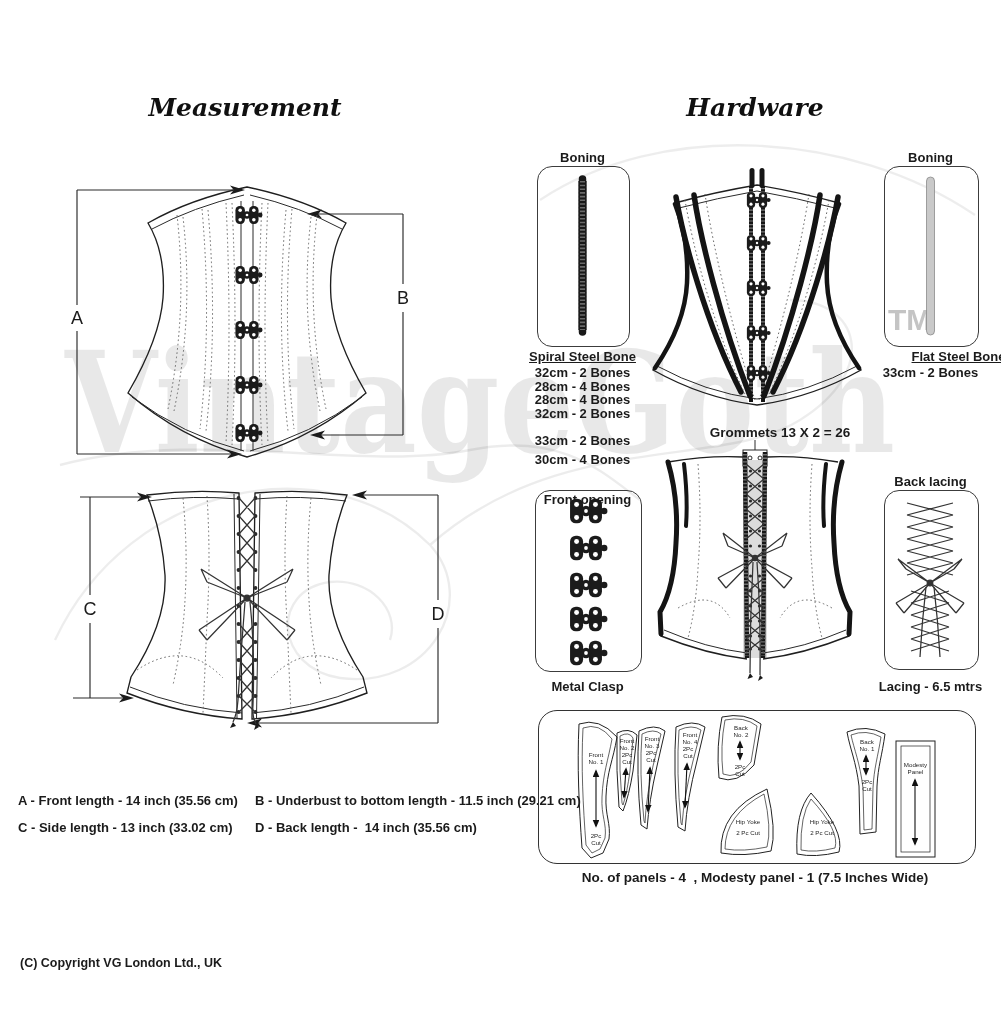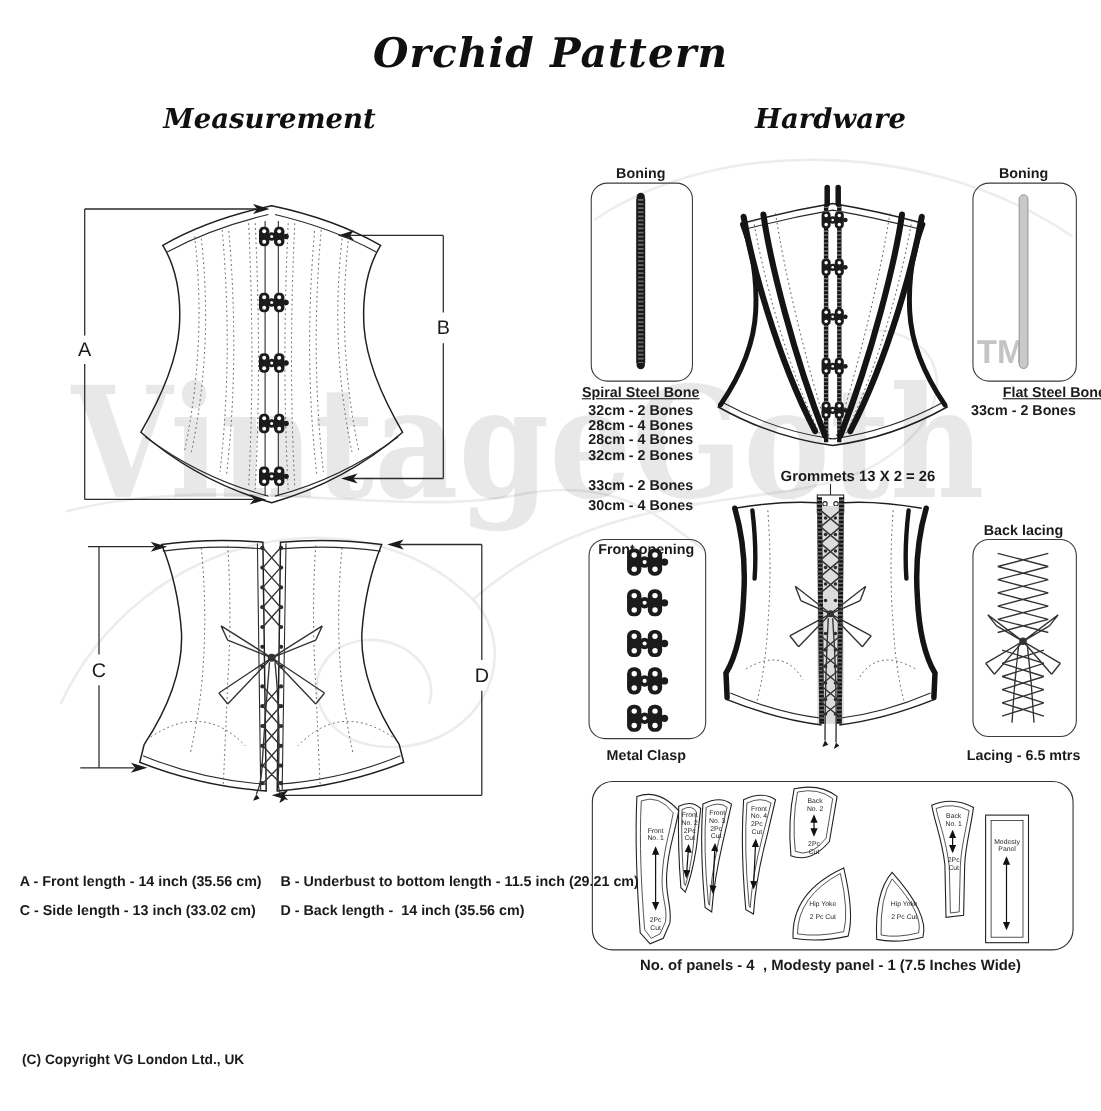--- a/index.html
+++ b/index.html
@@ -38,21 +38,20 @@
     <g fill="none" stroke="#000" stroke-width="2.4" opacity="0.07">
       <path d="M55,640 C130,480 330,445 430,545 C480,600 430,690 340,678 C275,668 270,590 330,582 C370,578 400,610 390,640"></path>
       <path d="M430,545 C560,430 720,470 800,420 C880,370 860,300 790,300"></path>
       <path d="M540,200 C660,120 850,130 975,215"></path>
       <path d="M60,465 C200,428 360,472 470,450 C560,432 600,470 640,500"></path>
     </g>
     <text class="wm-text" x="65" y="452" font-size="140" textLength="830" lengthAdjust="spacingAndGlyphs">VintageGoth</text>
     <text class="wm-tm" x="888" y="330">TM</text>
   </svg>
 
-  <div class="title">Orchid Pattern</div>
   <div class="sec-h" style="left:595px;top:93px;width:320px;">Hardware</div>
   <div class="sec-h" style="left:85px;top:93px;width:320px;">Measurement</div>
 
   <svg class="abs" style="left:30px;top:163px;" width="430" height="330" viewBox="0 0 430 330">
     <defs>
       <g id="claspM">
         <rect x="-11" y="-8.5" width="9" height="17" rx="4" fill="#1b1b1b"></rect>
         <rect x="2" y="-8.5" width="9" height="17" rx="4" fill="#1b1b1b"></rect>
         <circle cx="-6.5" cy="-4.5" r="1.7" fill="#fff"></circle>
           <circle cx="-6.5" cy="4.5" r="1.7" fill="#fff"></circle>

